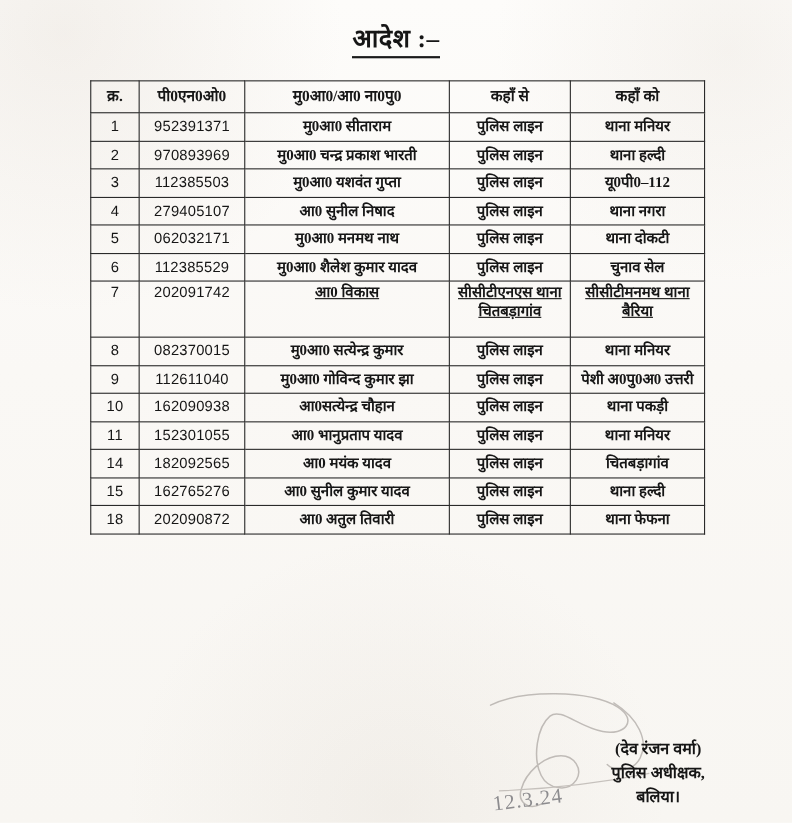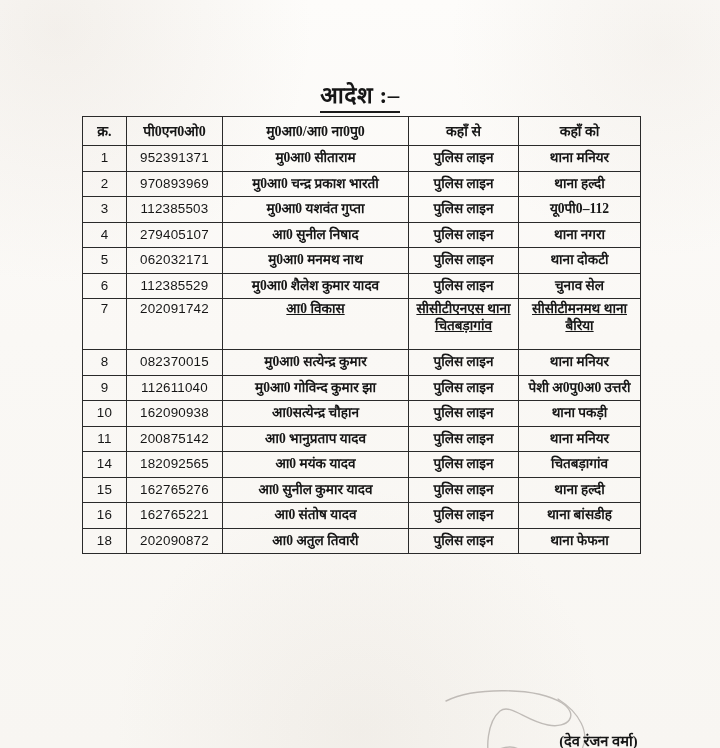--- a/index.html
+++ b/index.html
@@ -32,21 +32,21 @@
     position: relative;
     z-index: 1;
     width: 720px;
     height: 748px;
     box-sizing: border-box;
   }
 
   
   .title-wrap {
     text-align: center;
-    margin-top: 83px;
+    margin-top: 23px;
   }
   .doc-title {
     display: inline-block;
     font-size: 23px;
     font-weight: 700;
     letter-spacing: 0.5px;
     border-bottom: 2px solid #1a1a1a;
     padding-bottom: 3px;
     line-height: 1.1;
   }
@@ -57,21 +57,21 @@
     font-size: 15.2px;
     line-height: 1.62;
     text-align: justify;
     text-indent: 44px;
     font-weight: 600;
     letter-spacing: 0.1px;
   }
 
   
   .table-wrap {
-    margin: 3px 0 0 0;
+    margin: 20px 0 0 0;
     padding: 0 80px 0 82px;
   }
   table.order-table {
     border-collapse: collapse;
     width: 558px;
     table-layout: fixed;
     font-size: 13.6px;
     font-weight: 600;
   }
   table.order-table th,
@@ -234,45 +234,38 @@
           </tr>
           <tr>
             <td class="num-cell">10</td>
             <td class="num-cell">162090938</td>
             <td class="mid">आ0सत्येन्द्र चौहान</td>
             <td class="mid">पुलिस लाइन</td>
             <td class="mid">थाना पकड़ी</td>
           </tr>
           <tr>
             <td class="num-cell">11</td>
-            <td class="num-cell">200875142</td>
+            <td class="num-cell">152301055</td>
             <td class="mid">आ0 भानुप्रताप यादव</td>
             <td class="mid">पुलिस लाइन</td>
             <td class="mid">थाना मनियर</td>
           </tr>
           <tr>
             <td class="num-cell">14</td>
             <td class="num-cell">182092565</td>
             <td class="mid">आ0 मयंक यादव</td>
             <td class="mid">पुलिस लाइन</td>
             <td class="mid">चितबड़ागांव</td>
           </tr>
           <tr>
             <td class="num-cell">15</td>
             <td class="num-cell">162765276</td>
             <td class="mid">आ0 सुनील कुमार यादव</td>
             <td class="mid">पुलिस लाइन</td>
             <td class="mid">थाना हल्दी</td>
-          </tr>
-          <tr>
-            <td class="num-cell">16</td>
-            <td class="num-cell">162765221</td>
-            <td class="mid">आ0 संतोष यादव</td>
-            <td class="mid">पुलिस लाइन</td>
-            <td class="mid">थाना बांसडीह</td>
           </tr>
           <tr>
             <td class="num-cell">18</td>
             <td class="num-cell">202090872</td>
             <td class="mid">आ0 अतुल तिवारी</td>
             <td class="mid">पुलिस लाइन</td>
             <td class="mid">थाना फेफना</td>
           </tr>
         </tbody>
     </table>

